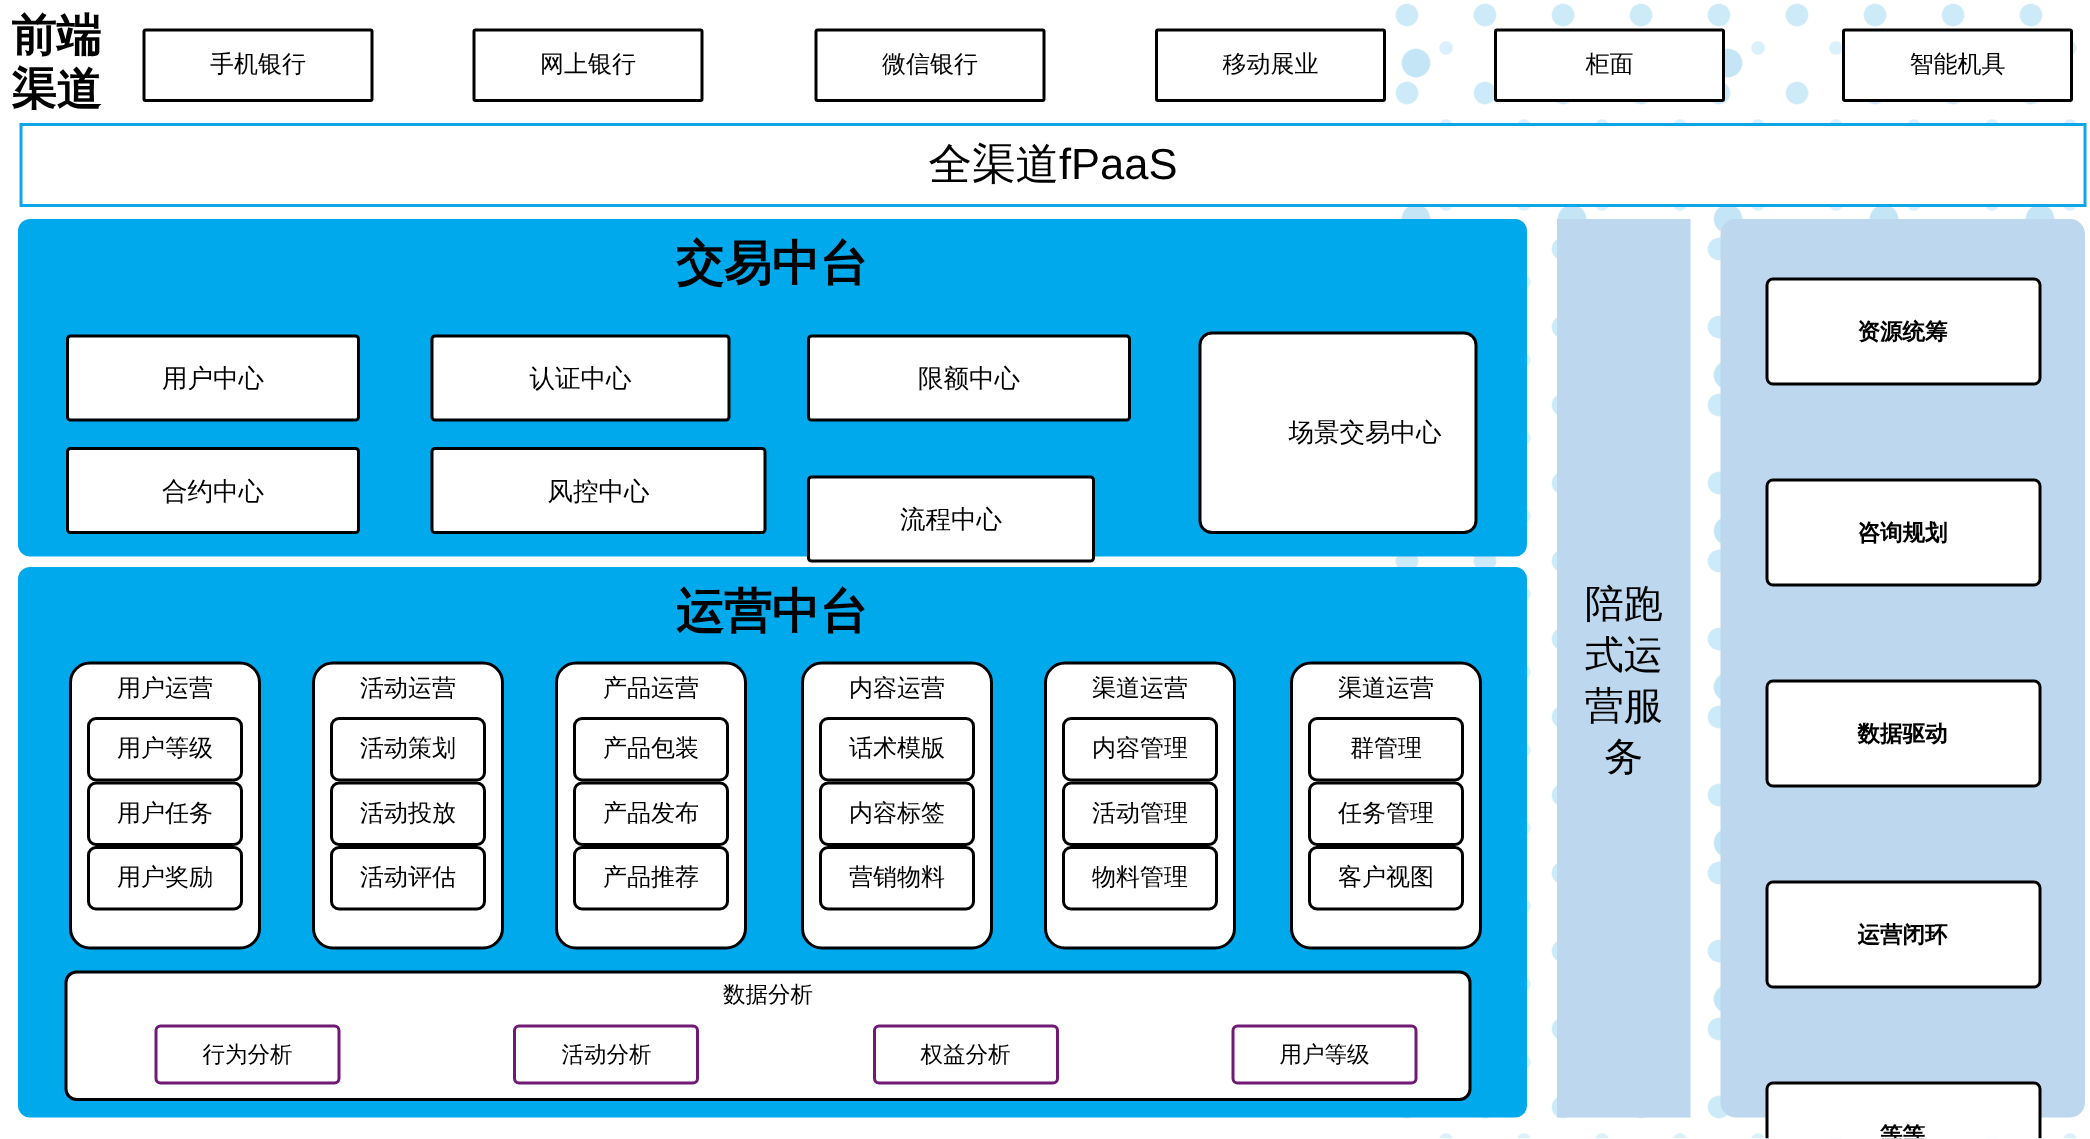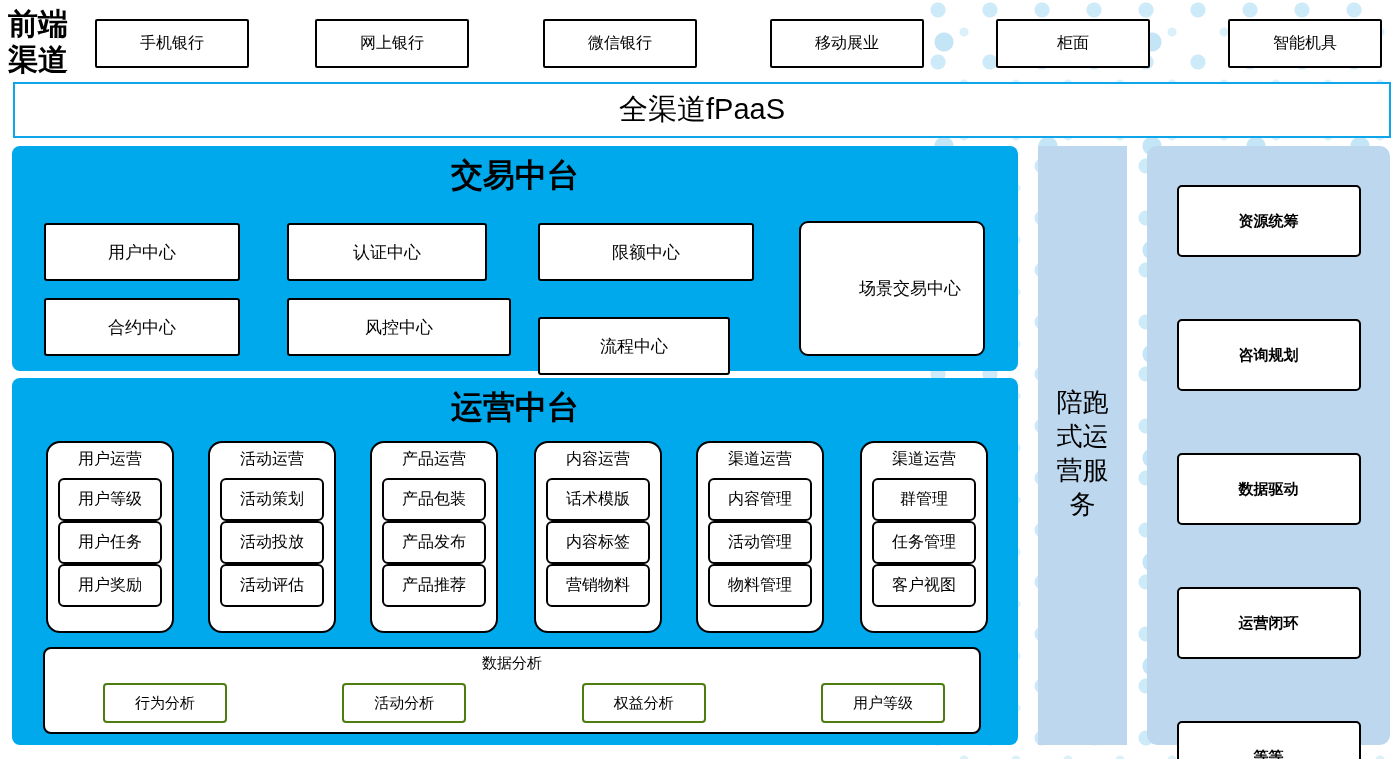--- a/index.html
+++ b/index.html
@@ -52,21 +52,21 @@
   .col-title{font-size:16px;font-weight:500;margin-bottom:8px;white-space:nowrap;}
   .col-items{display:flex;flex-direction:column;gap:0;width:100%;}
   .col-item{width:100%;height:43px;background:#fff;border:2px solid #000;border-radius:6px;
     box-sizing:border-box;display:flex;align-items:center;justify-content:center;
     font-size:16px;font-weight:500;white-space:nowrap;}
   
   .da{position:absolute;left:31px;top:269px;width:938px;height:87px;background:#fff;
     border:2px solid #000;border-radius:8px;box-sizing:border-box;}
   .da-title{text-align:center;font-size:15px;font-weight:500;margin-top:5px;}
   .da-row{position:absolute;left:58px;right:34px;top:34px;display:flex;justify-content:space-between;}
-  .da-box{width:124px;height:40px;background:#fff;border:2px solid #4d7c0f;border-radius:4px;
+  .da-box{width:124px;height:40px;background:#fff;border:2px solid #701a75;border-radius:4px;
     box-sizing:border-box;display:flex;align-items:center;justify-content:center;
     font-size:15px;font-weight:500;font-family:Liberation Mono, monospace;}
   
   .svc-bar{position:absolute;left:1038px;top:146px;width:89px;height:599px;background:#BDD7EE;}
   .svc-text{margin:239px auto 0;width:2.15em;font-size:26px;line-height:34px;font-weight:500;
     text-align:center;word-break:break-all;}
   .svc-panel{position:absolute;left:1147px;top:146px;width:243px;height:599px;background:#BDD7EE;
     border-radius:10px;box-sizing:border-box;display:flex;flex-direction:column;
     align-items:center;padding-top:39px;gap:62px;}
   .svc-box{width:184px;height:72px;min-height:72px;background:#fff;border:2px solid #000;

